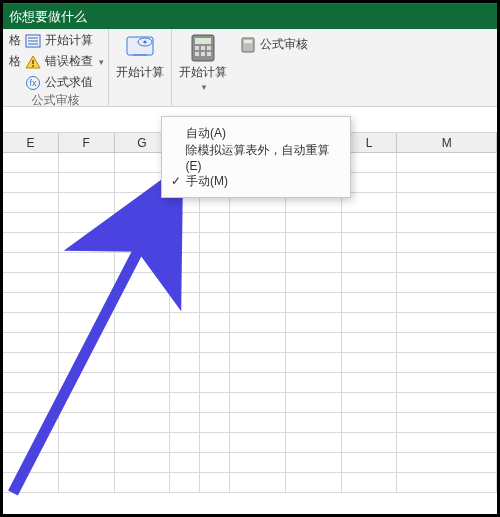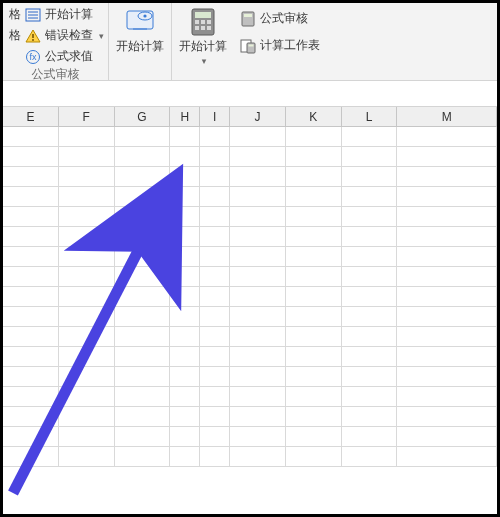--- a/index.html
+++ b/index.html
@@ -27,20 +27,23 @@
   .grow { height: 20px; border-bottom: 1px solid #d9d9d9; display:flex; }
   .gcell { border-right: 1px solid #d9d9d9; height: 100%; }
   .arrow { position: absolute; left: 0; top: 160px; z-index: 40; pointer-events:none; }
 </style>
 </head>
 <body>
 
 <div class="frame">
 
 
+  <div class="tellme">
+    <span>你想要做什么</span>
+  </div>
 
   <div class="ribbon">
 
     <div class="group" style="width:106px">
       <div class="stack">
         <div class="small-btn">
           <span>格</span>
           <span class="ic">
             <svg width="16" height="16">
                 <rect x="1" y="2" width="14" height="12" fill="none" stroke="#2f69c7"></rect>
@@ -113,30 +116,20 @@
       <div class="stack" style="gap:8px;padding-top:4px">
         <div class="small-btn">
           <span class="ic">
             <svg width="16" height="16">
                 <rect x="2" y="1" width="12" height="14" rx="1" fill="#bfbfbf" stroke="#6b6b6b"></rect>
                 <rect x="4" y="3" width="8" height="3" fill="#e6f0d8"></rect>
               </svg>
           </span>
           <span>公式审核</span>
         </div>
-        <div class="small-btn">
-          <span class="ic">
-            <svg width="16" height="16">
-                <rect x="1" y="2" width="10" height="12" fill="#fff" stroke="#6b6b6b"></rect>
-                <rect x="7" y="5" width="8" height="10" rx="1" fill="#bfbfbf" stroke="#6b6b6b"></rect>
-                <rect x="8.5" y="6.5" width="5" height="2" fill="#e6f0d8"></rect>
-              </svg>
-          </span>
-          <span>计算工作表</span>
-        </div>
       </div>
     </div>
 
   </div>
 
   <div style="height:26px;background:#fff;border-bottom:1px solid #d4d4d4"></div>
 
   <div class="row-headers" id="colheaders">
       <div class="colh" style="width: 56px;">E</div>
       <div class="colh" style="width: 56px;">F</div>
@@ -332,20 +325,34 @@
         <div class="gcell" style="width: 56px;"></div>
         <div class="gcell" style="width: 30px;"></div>
         <div class="gcell" style="width: 30px;"></div>
         <div class="gcell" style="width: 56px;"></div>
         <div class="gcell" style="width: 56px;"></div>
         <div class="gcell" style="width: 56px;"></div>
         <div class="gcell" style="width: 100px;"></div>
       </div>
     </div>
 
+  <div class="menu">
+    <div class="menu-item">
+      <span class="chk"></span>
+      <span>自动(A)</span>
+    </div>
+    <div class="menu-item">
+      <span class="chk"></span>
+      <span>除模拟运算表外，自动重算(E)</span>
+    </div>
+    <div class="menu-item">
+      <span class="chk">✓</span>
+      <span>手动(M)</span>
+    </div>
+  </div>
 
   <svg class="arrow" width="210" height="350">
     <defs>
       <marker id="ah" markerWidth="14" markerHeight="14" refX="9" refY="6" orient="auto">
         <polygon points="0,0 12,6 0,12 3,6" fill="#4a43e0"></polygon>
       </marker>
     </defs>
     <line x1="10" y1="330" x2="165" y2="30" stroke="#4a43e0" stroke-width="11" marker-end="url(#ah)"></line>
   </svg>
 

